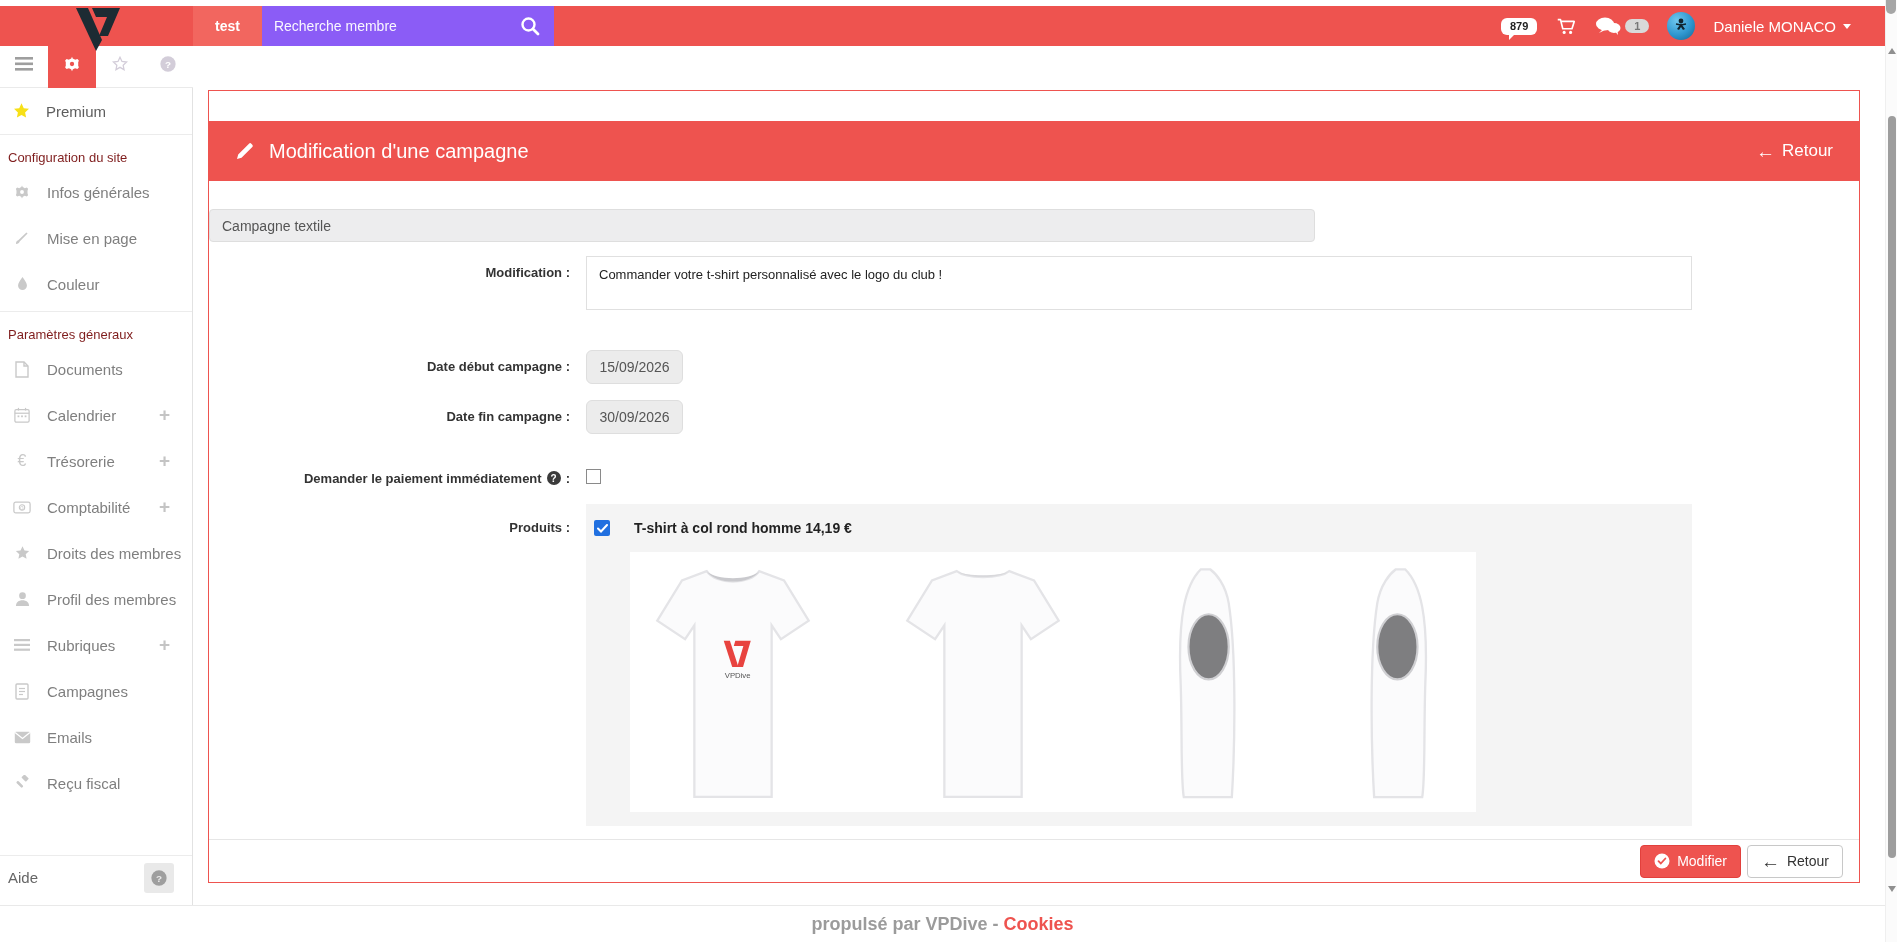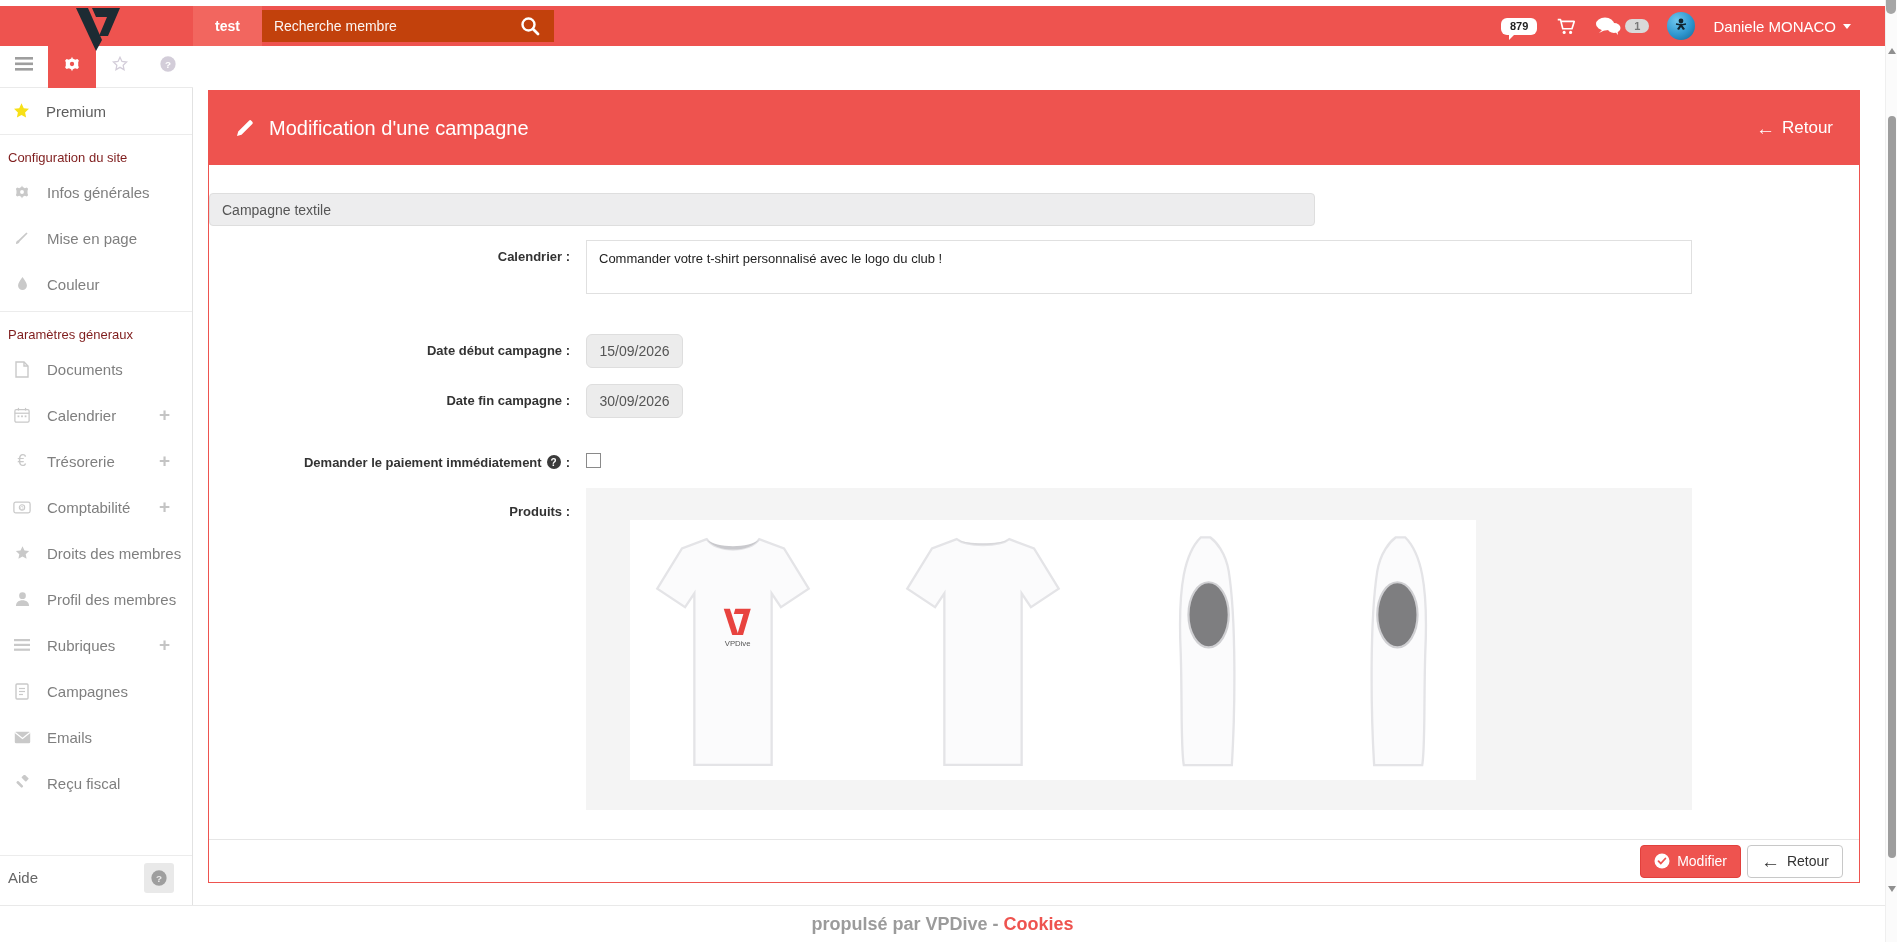--- a/index.html
+++ b/index.html
@@ -6,21 +6,21 @@
   html,body { width: 1897px; height: 942px; overflow: hidden;
     font-family: "Liberation Sans", sans-serif; background: #ffffff; }
 
   
   .header { position: absolute; left:0; top:6px; width:1885px; height:40px;
     background:#ee534f; display:flex; align-items:center; z-index:5; }
   .logo-wrap { width:193px; height:40px; position:relative; flex:0 0 auto; }
   .logo-wrap svg { position:absolute; left:58px; top:0; }
   .site-tab { height:40px; padding:0 22px; display:flex; align-items:center;
     background:#f2665f; color:#fff; font-weight:bold; font-size:14px; }
-  .search-box { height:32px; width:292px; background:#c2410c; display:flex;
+  .search-box { height:40px; width:292px; background:#8b5cf6; display:flex;
     align-items:center; padding:0 12px; }
   .search-box input { flex:1; background:transparent; border:none; outline:none;
     color:#fff; font-size:14px; font-family:"Liberation Sans",sans-serif; }
   .search-box input::placeholder { color:#fff; opacity:.95; }
   .hdr-spacer { flex:1; }
   .hdr-right { display:flex; align-items:center; gap:18px; padding-right:34px; }
   .notif-badge { position:relative; background:#fff; border-radius:6px;
     padding:2px 9px 3px; font-size:11px; font-weight:bold; color:#222; }
   .notif-badge:after { content:""; position:absolute; left:8px; bottom:-5px;
     border:5px solid transparent; border-top-color:#fff; border-left-color:#fff; }
@@ -57,22 +57,22 @@
   .sb-aide { position:absolute; bottom:6px; left:0; right:0; height:44px;
     border-top:1px solid #ececec; display:flex; align-items:center;
     justify-content:space-between; padding:0 18px 0 8px; }
   .sb-aide .lbl { font-size:15px; color:#666; }
   .aide-btn { width:30px; height:30px; background:#e9e9e9; border-radius:3px;
     display:flex; align-items:center; justify-content:center; cursor:pointer; }
 
   
   .panel { position:absolute; left:208px; top:90px; width:1652px; height:793px;
     background:#fff; border:1px solid #ee534f; }
-  .panel-header { height:74px; background:#ee534f; display:flex; align-items:center;
-    padding:0 26px; color:#fff; }
+  .panel-header { height:60px; background:#ee534f; display:flex; align-items:center;
+    padding:0 26px; color:#fff;margin-top:30px; }
   .panel-title { font-size:20px; margin-left:14px; flex:1; }
   .back-link { font-size:17px; display:flex; align-items:center; gap:7px; cursor:pointer; }
   .arrow-left { font-weight:bold; font-size:19px; line-height:1; }
 
   .form-row { display:flex; align-items:flex-start; }
   .form-label { width:377px; text-align:right; padding-right:16px; font-size:13px;
     font-weight:bold; color:#333; padding-top:9px; }
   .fld { width:1106px; }
   .row-nom { margin-top:28px; }
   .in-gray { width:100%; height:33px; background:#ededee; border:1px solid #dedede;
@@ -371,21 +371,21 @@
     </span>
   </div>
 
   <div class="form-row row-nom">
     <div class="fld">
       <input class="in-gray" type="text" value="Campagne textile" style="">
     </div>
   </div>
 
   <div class="form-row row-desc">
-    <div class="form-label">Calendrier :</div>
+    <div class="form-label">Modification :</div>
     <div class="fld">
       <textarea class="ta-desc" style="">Commander votre t-shirt personnalisé avec le logo du club !</textarea>
     </div>
   </div>
 
   <div class="form-row row-d1">
     <div class="form-label">Date début campagne :</div>
     <div class="fld">
       <input class="in-date" type="text" value="15/09/2026" style="">
     </div>
@@ -406,20 +406,28 @@
     </div>
     <div class="fld" style="padding-top:1px;">
       <span class="cb-empty"></span>
     </div>
   </div>
 
   <div class="form-row row-prod">
     <div class="form-label" style="padding-top:16px;">Produits :</div>
     <div class="fld">
       <div class="prod-box">
+        <div class="prod-line">
+          <span class="cb-checked">
+            <svg width="11" height="9" viewBox="0 0 11 9">
+              <path d="M1 4.5l3 3 6-6.5" fill="none" stroke="#fff" stroke-width="2" stroke-linecap="round"></path>
+            </svg>
+          </span>
+          <span class="prod-name">T-shirt à col rond homme 14,19 €</span>
+        </div>
         <div class="img-strip">
 
           <svg width="170" height="248" viewBox="0 0 110 160">
             <path d="M38 7 L22 13 L6 39 L24 51 L30 42 L30 153 L80 153 L80 42 L86 51 L104 39 L88 13 L72 7 C66 16 44 16 38 7 Z" fill="#fbfbfc" stroke="#e4e4e7" stroke-width="1.5"></path>
             <path d="M38 7 C44 16 66 16 72 7 C66 13 44 13 38 7 Z" fill="#c9c9cd"></path>
             <path d="M49 52 l4 0 5.5 17 -4 0 z" fill="#e8433f"></path>
             <path d="M56.5 52 l10 0 -5 17 -3.8 0 4-13.6 -6.2 0 z" fill="#e8433f"></path>
             <text x="58" y="76" font-size="5" fill="#555" text-anchor="middle" font-family="Liberation Sans, sans-serif">VPDive</text>
           </svg>
 

